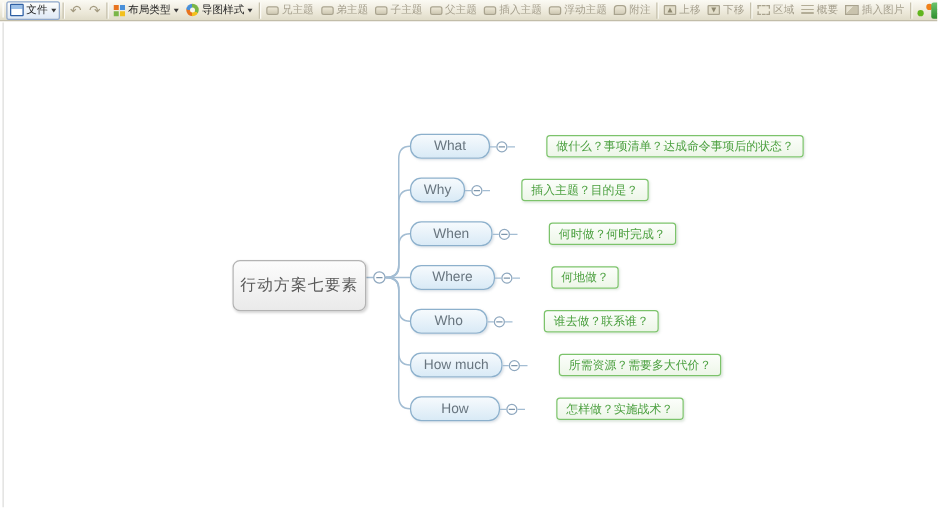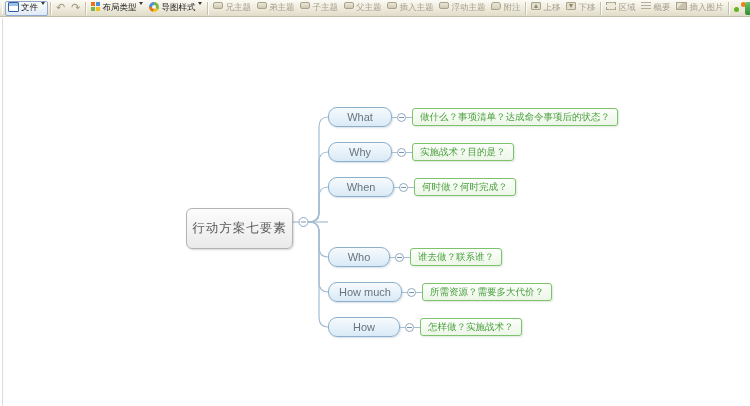--- a/index.html
+++ b/index.html
@@ -8,21 +8,21 @@
   #app { position:relative; width:750px; height:406px; background:#fff; }
 
   
   .toolbar { position:absolute; left:0; top:0; width:750px; height:17px;
              display:flex; align-items:center; white-space:nowrap; overflow:hidden;
              background:linear-gradient(#fbfaf4,#eae6d6 70%,#e0dcc9);
              border-bottom:1px solid #c2bda9; padding:0 1px; }
   .grip { width:4px; height:12px; margin:0 2px 0 1px;
           background:repeating-linear-gradient(#b9b4a0 0 1px, transparent 1px 3px);
           border-left:1px solid #fff; }
-  .tb-btn { display:inline-flex; gap:2px; height:15px;
+  .tb-btn { display:inline-flex; align-items:center; gap:2px; height:15px;
             padding:0 2px; border:1px solid transparent; border-radius:2px;
             background:transparent; font-size:8.5px; color:#1d1d1d; flex:0 0 auto; }
   .tb-btn.raised { border-color:#8fa8cc; background:linear-gradient(#fdfdfb,#dfe9f6); }
   .tb-btn.dis { color:#a49e8c; }
   .sep { flex:0 0 1px; width:1px; height:13px; background:#c6c1ad;
          box-shadow:1px 0 0 #fcfbf6; margin:0 2px; }
   .caret { width:0; height:0; border-left:2.5px solid transparent;
            border-right:2.5px solid transparent; border-top:3px solid #3a3a3a; margin-left:1px; }
   .glyph { font-size:11px; line-height:11px; color:#a2997f; font-family:"DejaVu Sans",sans-serif; }
 
@@ -79,21 +79,21 @@
            box-shadow:1px 1px 2px rgba(110,135,160,.28); }
   .cline { height:1px; background:#a3bdd3; flex:0 0 auto; }
   .l1 { width:5px; } .l2 { width:6px; }
   .collapse { width:9px; height:9px; border:1px solid #8fa8bf; border-radius:50%;
               background:#fff; display:flex; align-items:center; justify-content:center;
               flex:0 0 auto; }
   .collapse i { display:block; width:5px; height:1px; background:#7e96ac; }
   .detail { height:18px; border:1px solid #7cc36b; border-radius:3px;
             background:linear-gradient(#fcfefb,#edf6e8); color:#4a9f3e; font-size:9.5px;
             display:flex; align-items:center; padding:0 7px; white-space:nowrap;
-            box-shadow:1px 1px 2px rgba(110,150,110,.22); }
+            box-shadow:1px 1px 2px rgba(110,150,110,.22);margin-left:25px; }
 </style>
 </head>
 <body>
 
 <div id="app">
 
   <div class="toolbar">
     <div class="grip"></div>
 
     <button class="tb-btn raised">
@@ -217,39 +217,48 @@
       <div class="topic" style="width:64px">What</div>
       <span class="cline l1"></span>
       <span class="collapse">
           <i></i>
         </span>
       <span class="cline l2"></span>
       <div class="detail">做什么？事项清单？达成命令事项后的状态？</div>
     </div>
 
     <div class="row" style="top:122px">
-      <div class="topic" style="width:64px">Why</div>
-      <span class="cline l1"></span>
-      <span class="collapse">
-          <i></i>
-        </span>
-      <span class="cline l2"></span>
-      <div class="detail">实施战术？目的是？</div>
+      <div class="topic" style="width:44px">Why</div>
+      <span class="cline l1"></span>
+      <span class="collapse">
+          <i></i>
+        </span>
+      <span class="cline l2"></span>
+      <div class="detail">插入主题？目的是？</div>
     </div>
 
     <div class="row" style="top:157px">
       <div class="topic" style="width:66px">When</div>
       <span class="cline l1"></span>
       <span class="collapse">
           <i></i>
         </span>
       <span class="cline l2"></span>
       <div class="detail">何时做？何时完成？</div>
     </div>
 
+    <div class="row" style="top:192px">
+      <div class="topic" style="width:68px">Where</div>
+      <span class="cline l1"></span>
+      <span class="collapse">
+          <i></i>
+        </span>
+      <span class="cline l2"></span>
+      <div class="detail">何地做？</div>
+    </div>
 
     <div class="row" style="top:262px">
       <div class="topic" style="width:74px">How much</div>
       <span class="cline l1"></span>
       <span class="collapse">
           <i></i>
         </span>
       <span class="cline l2"></span>
       <div class="detail">所需资源？需要多大代价？</div>
     </div>

